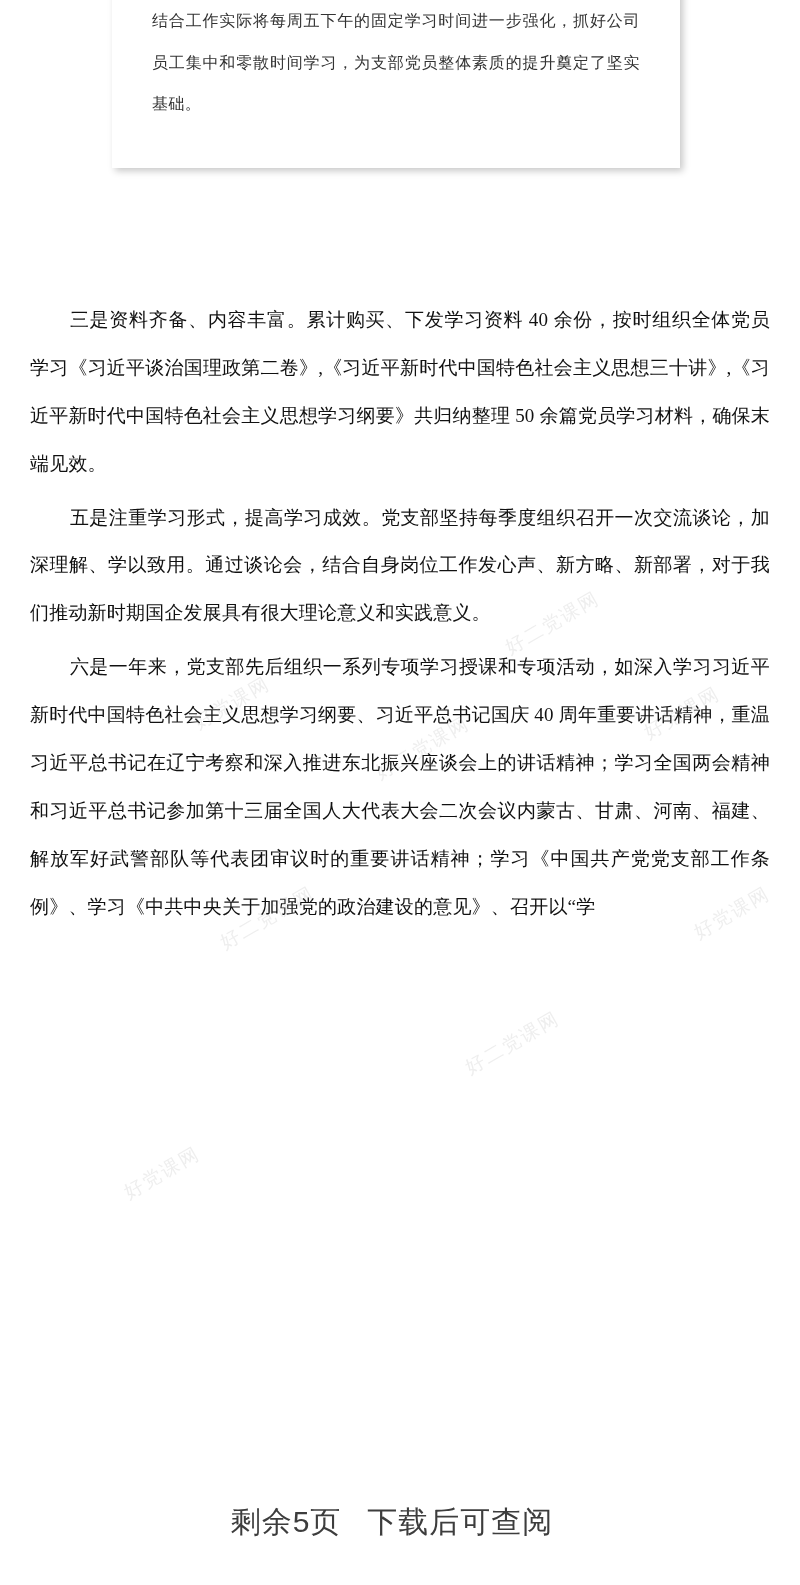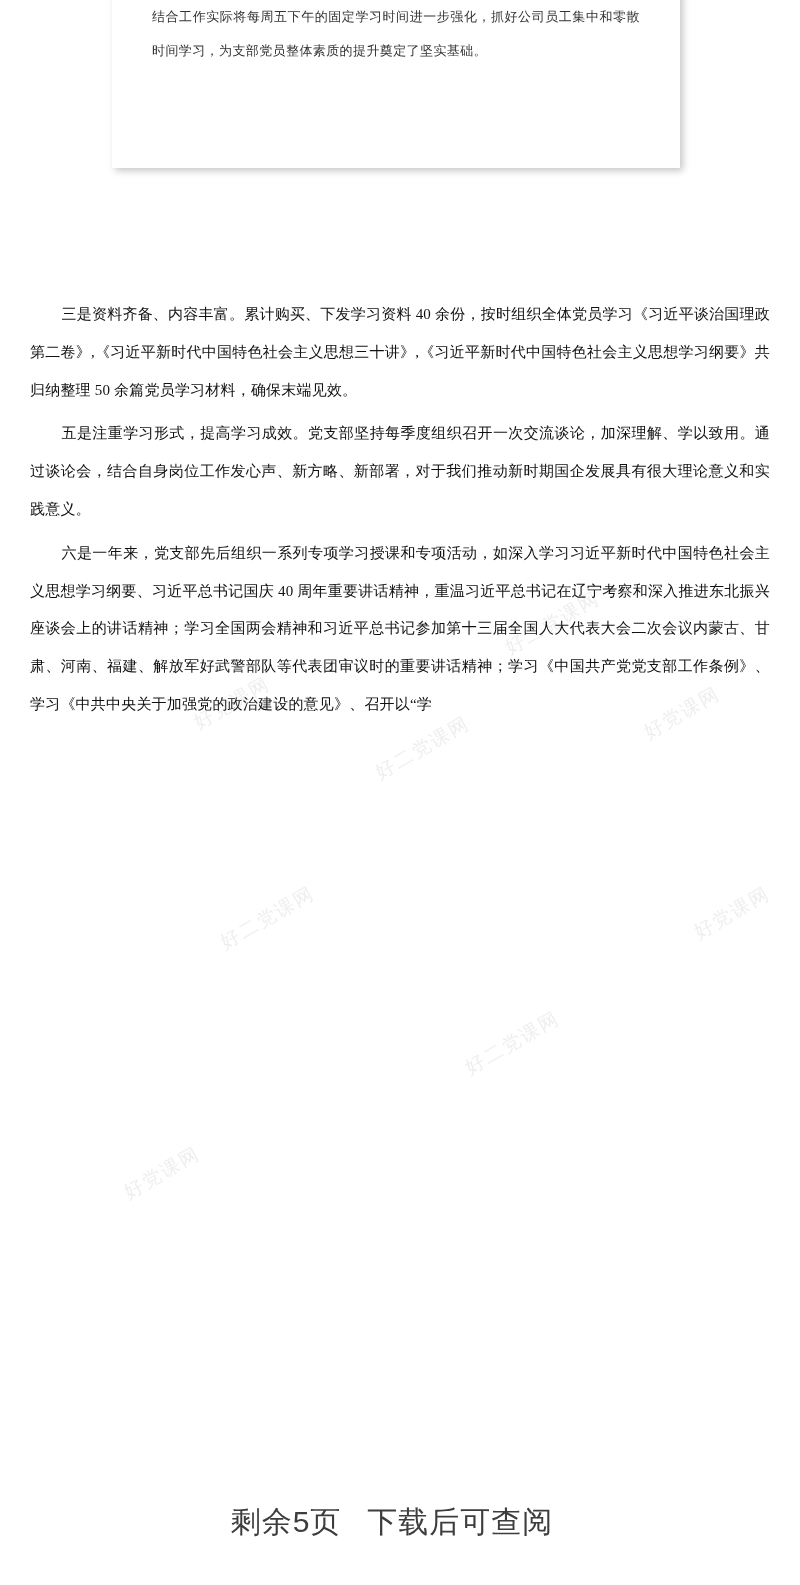--- a/index.html
+++ b/index.html
@@ -28,38 +28,38 @@
     top: -60px;
     width: 568px;
     height: 228px;
     background: #ffffff;
     box-shadow: 3px 3px 7px rgba(0,0,0,0.22);
     box-sizing: border-box;
     padding: 60px 40px 0 40px;
   }
   .top-fragment p {
     margin: 0;
-    font-size: 13px;
+    font-size: 16px;
     line-height: 2.6;
     color: #333333;
     letter-spacing: 0.4px;
     text-align: justify;
     text-indent: 0;
   }
 
   
   .doc-body {
     position: relative;
     padding: 120px 30px 0 30px;
     box-sizing: border-box;
     width: 800px;
   }
   .doc-body p {
     margin: 0 0 6px 0;
-    font-size: 15px;
+    font-size: 19px;
     line-height: 2.52;
     text-align: justify;
     text-indent: 2.1em;
     letter-spacing: 0.2px;
     color: #111111;
   }
 
   
   .watermark-layer {
     position: absolute;

